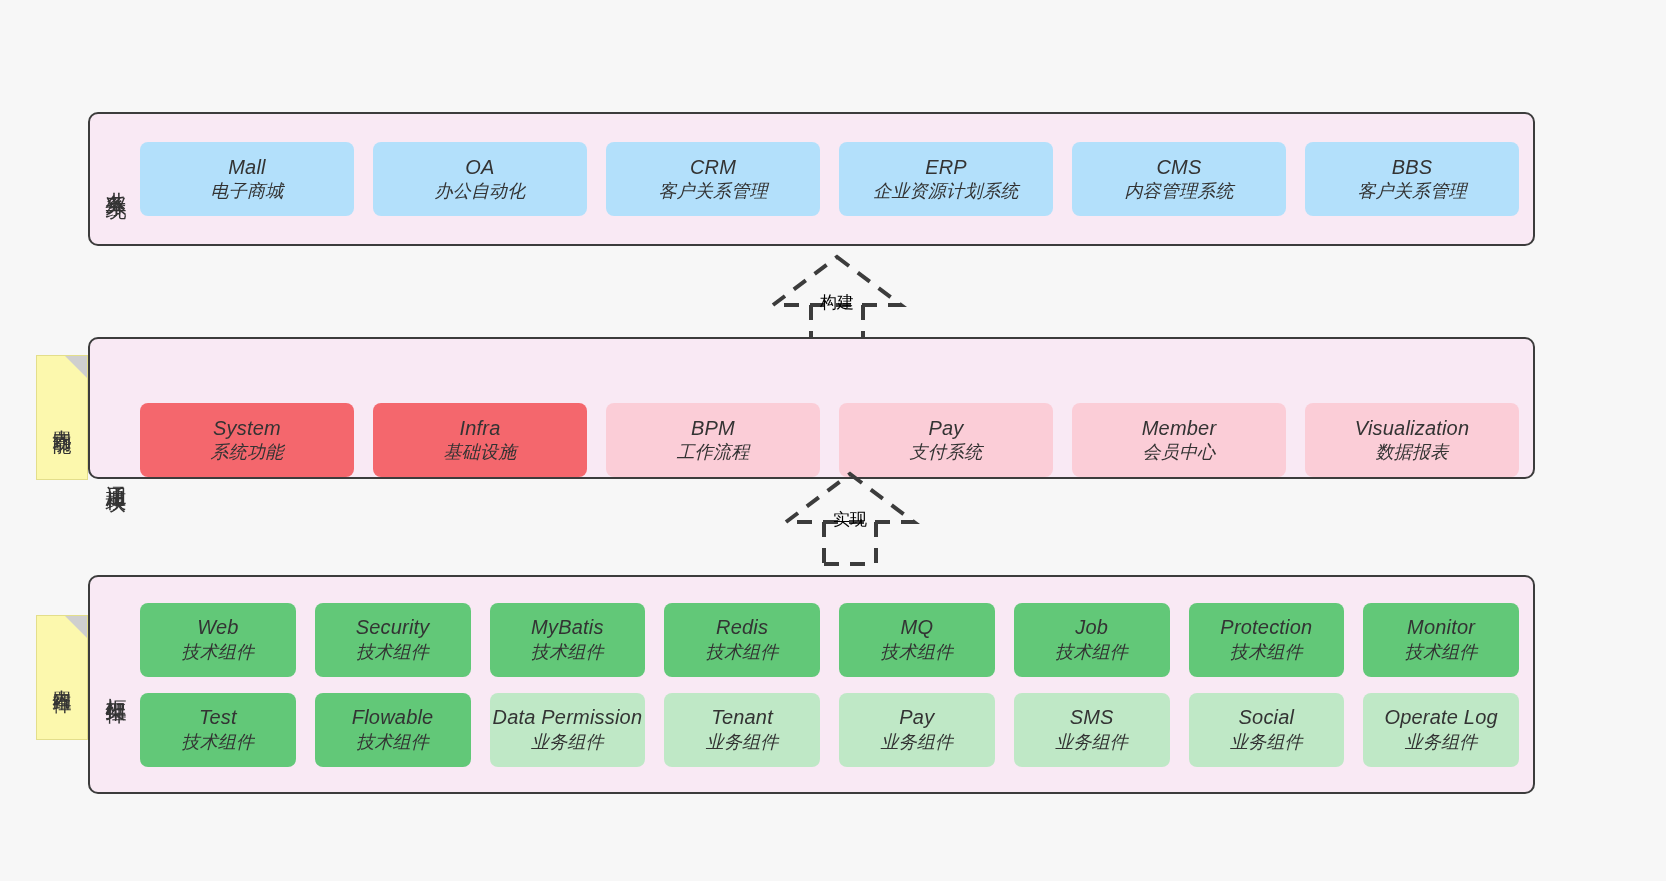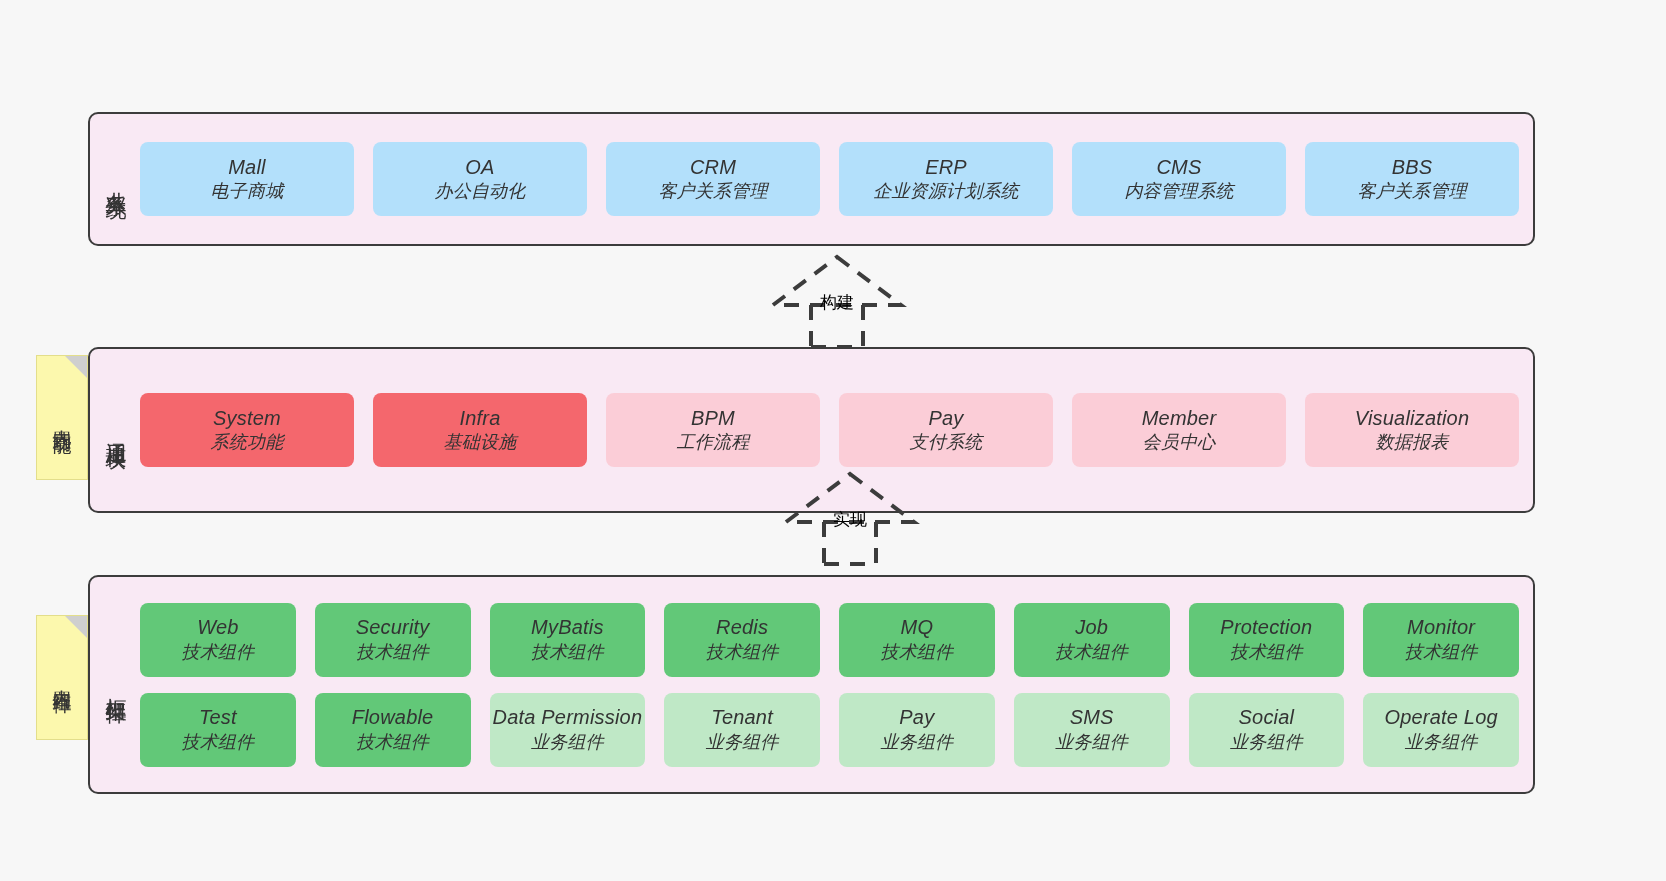--- a/index.html
+++ b/index.html
@@ -91,21 +91,21 @@
   .c-blue      { background: #b3e0fb; }
   .c-red       { background: #f4676d; }
   .c-pink      { background: #fbcdd7; }
   .c-green     { background: #62c878; }
   .c-lightgreen{ background: #bfe8c6; }
 
   
   #layer-business { left: 88px;  top: 112px; width: 1447px; height: 134px; }
   #layer-business .card { height: 74px; }
 
-  #layer-common   { left: 88px;  top: 347px; width: 1447px; height: 166px; }
+  #layer-common   { left: 88px;  top: 337px; width: 1447px; height: 142px; align-items: flex-end; }
   #layer-common .card { height: 74px; }
 
   #layer-framework{ left: 88px;  top: 575px; width: 1447px; height: 219px; }
   #layer-framework .card { height: 74px; }
 
   
   .sticky {
     position: absolute;
     box-sizing: border-box;
     background: #fcf8ad;

